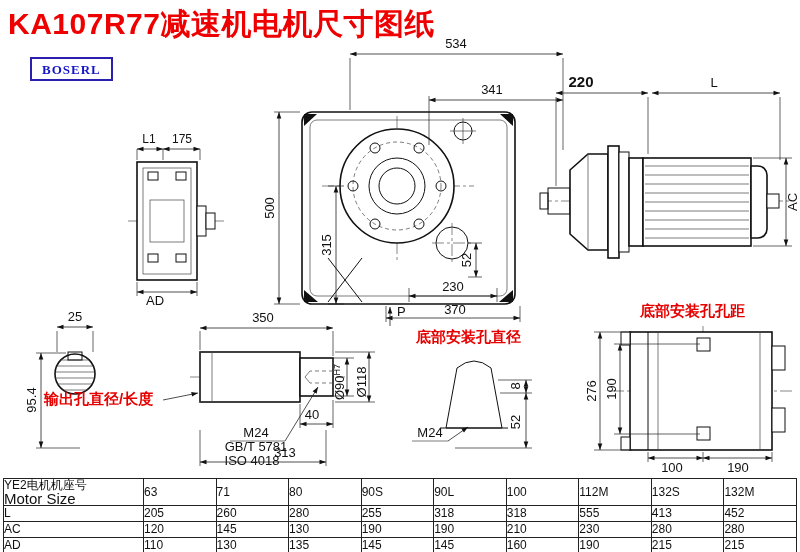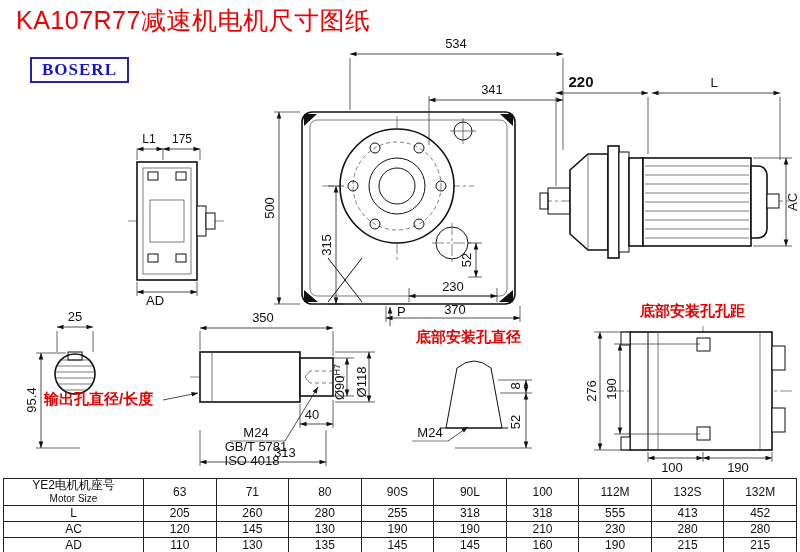--- a/index.html
+++ b/index.html
@@ -1,38 +1,38 @@
 <!DOCTYPE html>
 <html><head>
 <meta charset="utf-8">
 <style>
   *{margin:0;padding:0;box-sizing:border-box}
   html,body{width:800px;height:552px;background:#fff;overflow:hidden;
     font-family:"Liberation Sans","DejaVu Sans",sans-serif;position:relative}
-  .title{position:absolute;left:16px;top:4px;font-size:25px;font-weight:400;color:#ee0000;letter-spacing:0.5px}
+  .title{position:absolute;left:8px;top:4px;font-size:30px;font-weight:700;color:#ee0000;letter-spacing:0.5px}
   .brand{position:absolute;left:30px;top:57px;border:2px solid #2b1fb0;padding:1px 10px;background:#fff}
-  .brand span{font-family:"Liberation Serif","DejaVu Serif",serif;font-size:17px;font-weight:700;color:#1414c8;letter-spacing:1px}
+  .brand span{font-family:"Liberation Serif","DejaVu Serif",serif;font-size:13px;font-weight:700;color:#1414c8;letter-spacing:1px}
   svg.dwg{position:absolute;left:0;top:0}
   svg text{font-size:13px;fill:#111;font-family:"Liberation Sans","DejaVu Sans",sans-serif}
   svg text.b{font-size:15px;font-weight:700}
   svg text.sm{font-size:12px}
   svg text.red{font-size:15px;font-weight:700;fill:#e60000}
   .thick{stroke:#111;stroke-width:1.6;fill:none}
   .med{stroke:#111;stroke-width:1;fill:none}
   .thin{stroke:#444;stroke-width:0.7;fill:none}
   .dimline{stroke:#222;stroke-width:0.8;fill:none}
   .ext{stroke:#222;stroke-width:0.7;fill:none}
   .cl{stroke:#555;stroke-width:0.7;stroke-dasharray:12 3 3 3;fill:none}
   .dash{stroke-dasharray:4 3}
   .wfill{fill:#fff}
   .size-table{position:absolute;left:3px;top:478px;width:794px;border-collapse:collapse;table-layout:fixed;font-size:12px;color:#111}
-  .size-table th,.size-table td{border:1px solid #222;text-align:center;padding:0;font-weight:400;height:15px;line-height:15px}
+  .size-table th,.size-table td{border:1px solid #222;text-align:left;padding:0;font-weight:400;height:15px;line-height:15px}
   .size-table col.c0{width:140px}
   .hcell div{line-height:13px;font-size:12px}
-  .hcell .en{font-size:10px}
+  .hcell .en{font-size:15px}
 </style>
 </head>
 <body>
 
 <div class="title">KA107R77减速机电机尺寸图纸</div>
 <div class="brand">
   <span>BOSERL</span>
 </div>
 
 <svg class="dwg" width="800" height="478" viewBox="0 0 800 478">

